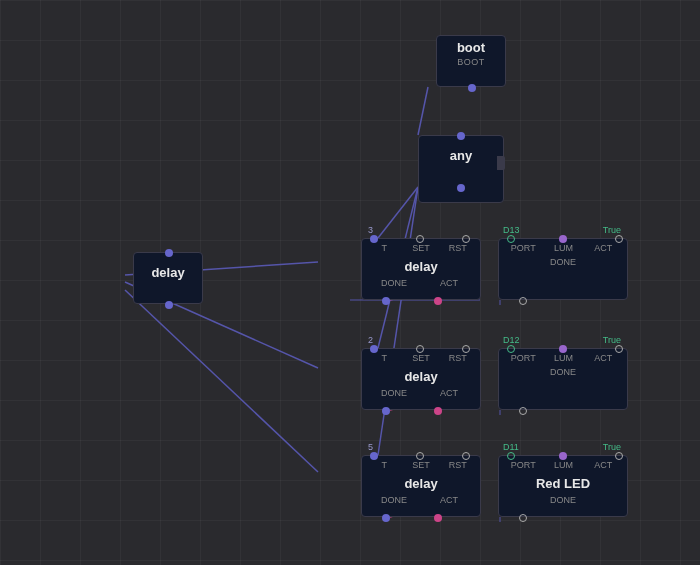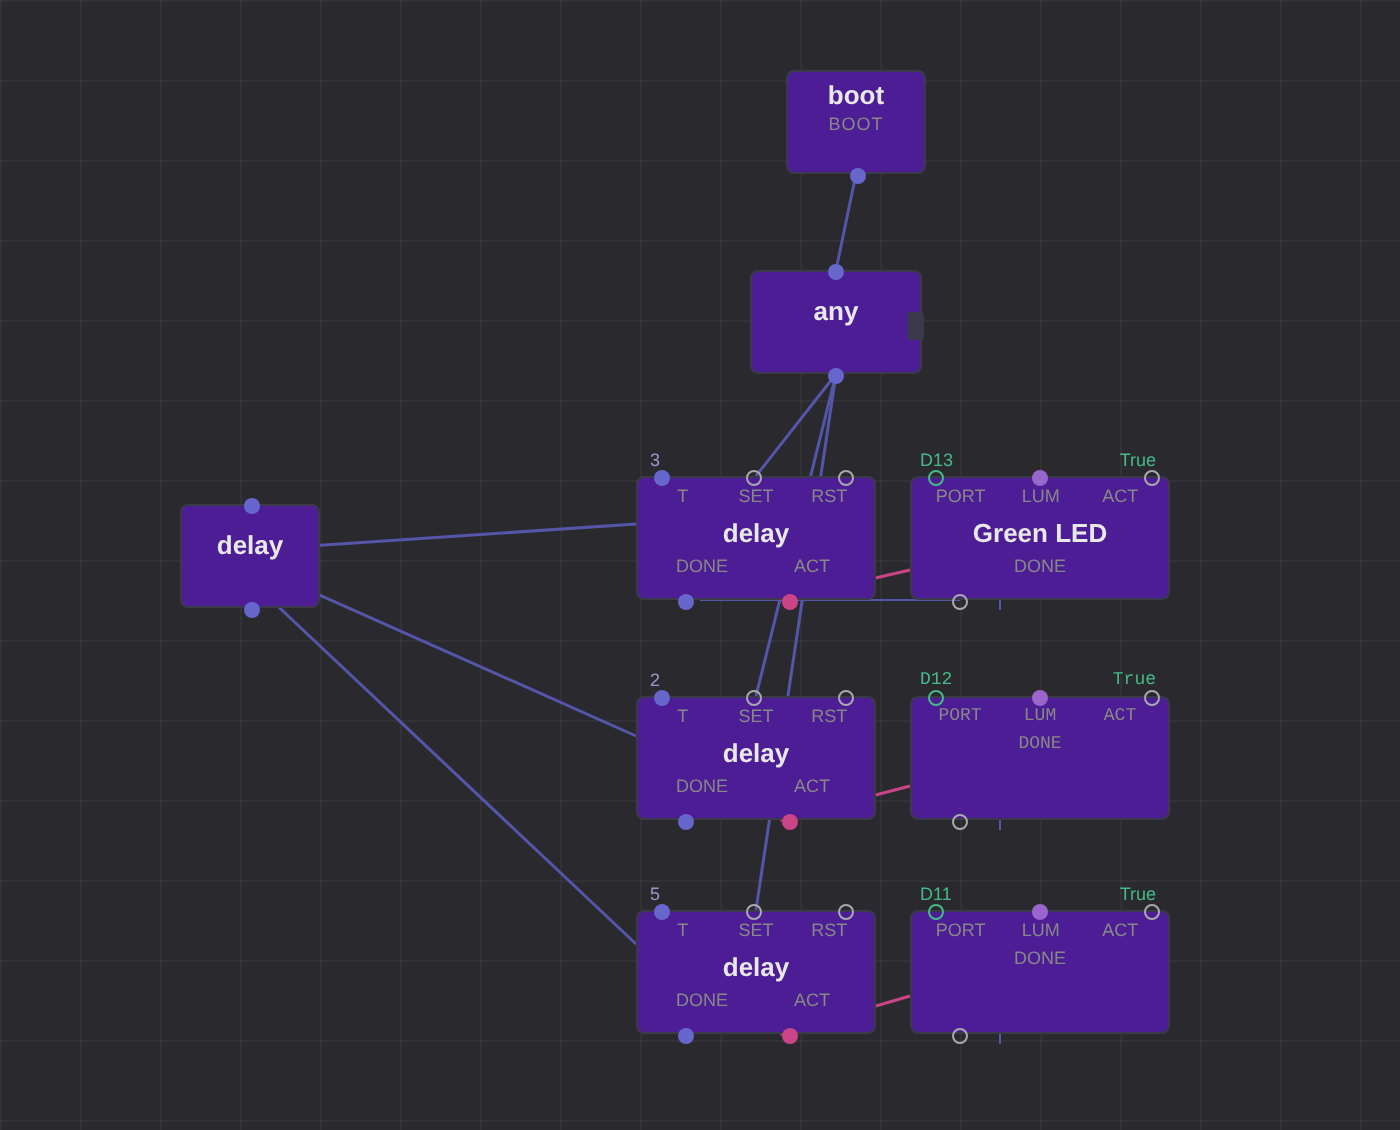--- a/index.html
+++ b/index.html
@@ -18,26 +18,27 @@
       top: 0; left: 0; right: 0; bottom: 0;
       background-image:
         linear-gradient(rgba(255,255,255,0.04) 1px, transparent 1px),
         linear-gradient(90deg, rgba(255,255,255,0.04) 1px, transparent 1px);
       background-size: 40px 40px;
     }
 
     
     .node {
       position: absolute;
-      background: #4c1d95;
+      background: #0f172a;
       border: 1.5px solid #3a3a4a;
       border-radius: 4px;
       color: #e0e0e0;
       font-size: 12px;
       text-align: center;
+      margin-left: 43px;
     }
 
     .node-title {
       font-size: 13px;
       font-weight: 600;
       color: #e8e8e8;
       padding: 4px 8px 2px;
     }
 
     .node-subtitle {
@@ -139,21 +140,21 @@
   <line x1="500" y1="517" x2="500" y2="522" stroke="#5555aa" stroke-width="1.0"></line>
 </svg>
 
 <div class="node" style="left:393px; top:35px; width:70px; height:52px;">
   <div class="node-title">boot</div>
   <div class="node-subtitle">BOOT</div>
 
   <div class="dot dot-blue" style="left:31px; top:48px;"></div>
 </div>
 
-<div class="node" style="left:375px; top:135px; width:86px; height:52px;">
+<div class="node" style="left:375px; top:135px; width:86px; height:68px;">
 
   <div class="dot dot-blue" style="left:38px; top:-4px;"></div>
   <div style="height:8px;"></div>
   <div class="node-title">any</div>
 
   <div class="dot dot-blue" style="left:38px; top:48px;"></div>
 
   <div style="position:absolute; right:-2px; top:20px; width:8px; height:14px; background:#3a3a4a; border-radius:0 2px 2px 0;"></div>
 </div>
 
@@ -198,21 +199,20 @@
   <div class="node-ports" style="padding-top:4px;">
     <span class="port-label">PORT</span>
     <span class="port-label">LUM</span>
     <span class="port-label">ACT</span>
   </div>
 
   <div class="dot dot-outline-green" style="left:8px; top:-4px;"></div>
   <div class="dot dot-purple" style="left:60px; top:-4px;"></div>
   <div class="dot dot-outline-white" style="left:116px; top:-4px;"></div>
 
-  <div class="node-title">Green LED</div>
 
   <div class="node-ports">
     <span class="port-label">DONE</span>
   </div>
   <div class="dot dot-outline-white" style="left:20px; top:58px;"></div>
 </div>
 
 <div class="node" style="left:318px; top:348px; width:120px; height:62px;">
   <div class="num-badge" style="left:6px; top:-14px;">2</div>
   <div class="node-ports" style="padding-top:4px;">
@@ -227,21 +227,21 @@
   <div class="node-title">delay</div>
 
   <div class="node-ports">
     <span class="port-label">DONE</span>
     <span class="port-label">ACT</span>
   </div>
   <div class="dot dot-blue" style="left:20px; top:58px;"></div>
   <div class="dot dot-pink" style="left:72px; top:58px;"></div>
 </div>
 
-<div class="node" style="left:455px; top:348px; width:130px; height:62px;font-family:Liberation Mono, monospace;">
+<div class="node" style="left:455px; top:348px; width:130px; height:62px;">
   <div class="num-badge" style="left:4px; top:-14px; color:#44bb88;">D12</div>
   <div class="true-label" style="right:6px; top:-14px;">True</div>
   <div class="node-ports" style="padding-top:4px;">
     <span class="port-label">PORT</span>
     <span class="port-label">LUM</span>
     <span class="port-label">ACT</span>
   </div>
   <div class="dot dot-outline-green" style="left:8px; top:-4px;"></div>
   <div class="dot dot-purple" style="left:60px; top:-4px;"></div>
   <div class="dot dot-outline-white" style="left:116px; top:-4px;"></div>
@@ -279,18 +279,19 @@
   <div class="true-label" style="right:6px; top:-14px;">True</div>
   <div class="node-ports" style="padding-top:4px;">
     <span class="port-label">PORT</span>
     <span class="port-label">LUM</span>
     <span class="port-label">ACT</span>
   </div>
   <div class="dot dot-outline-green" style="left:8px; top:-4px;"></div>
   <div class="dot dot-purple" style="left:60px; top:-4px;"></div>
   <div class="dot dot-outline-white" style="left:116px; top:-4px;"></div>
 
+  <div class="node-title">Red LED</div>
 
   <div class="node-ports">
     <span class="port-label">DONE</span>
   </div>
   <div class="dot dot-outline-white" style="left:20px; top:58px;"></div>
 </div>
 
 </body></html>

